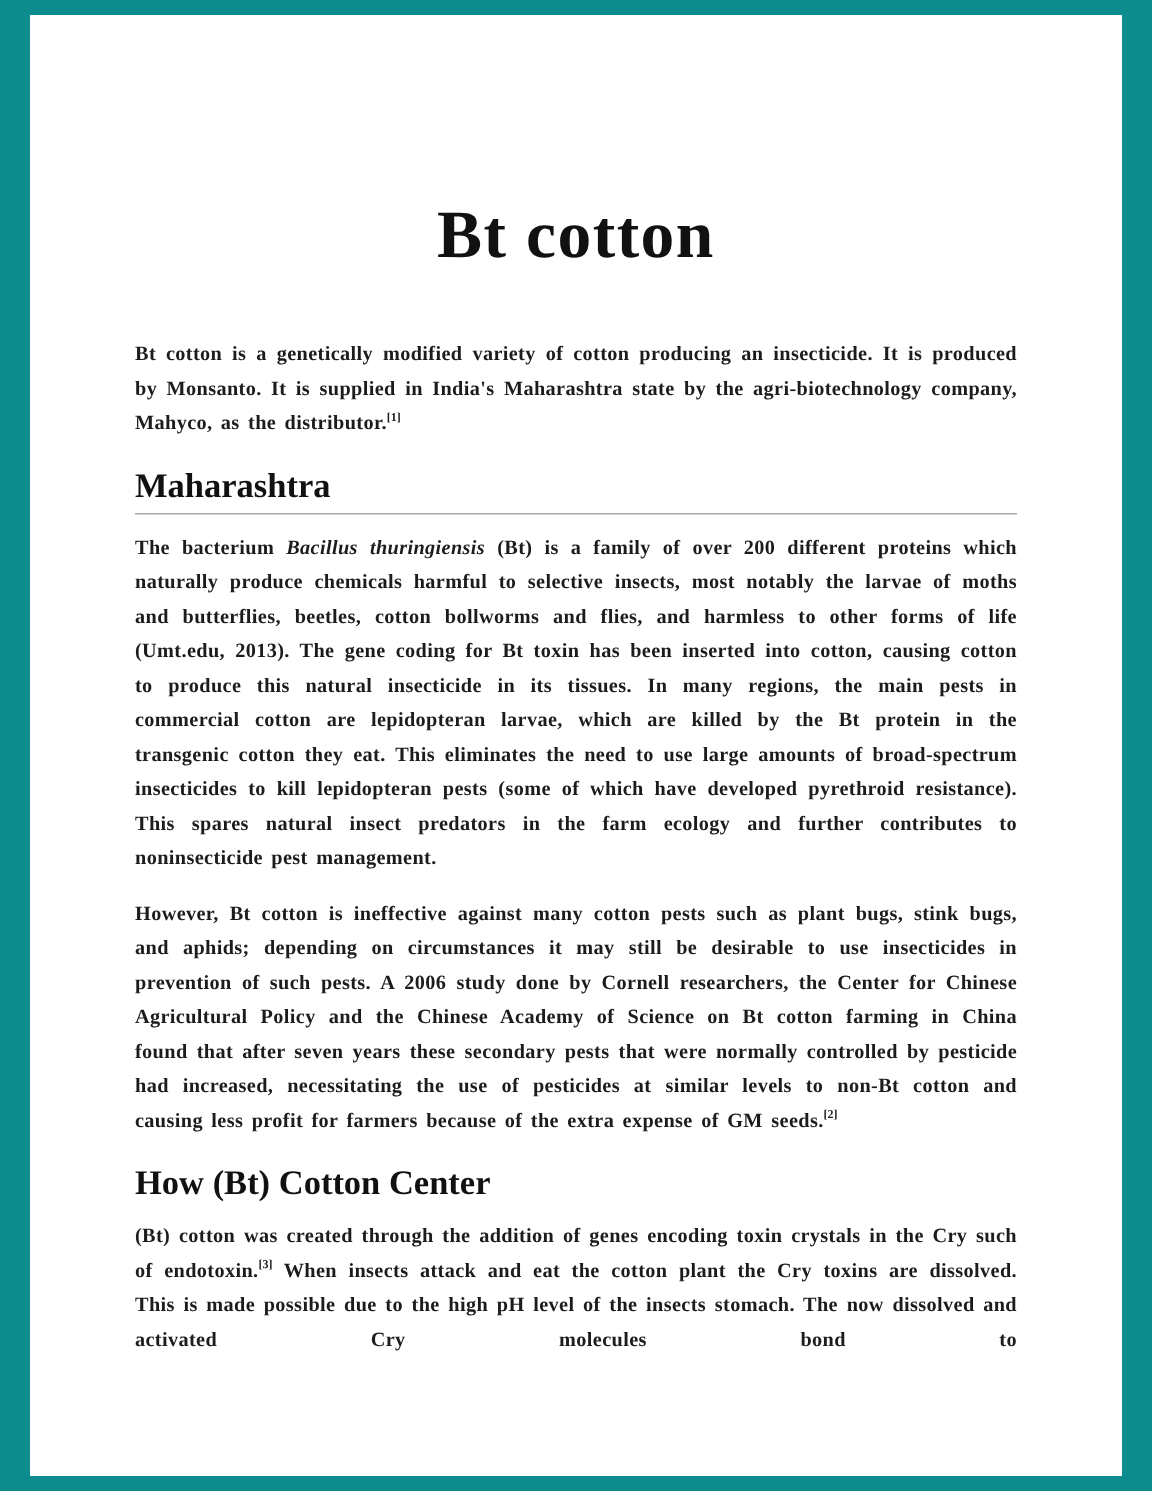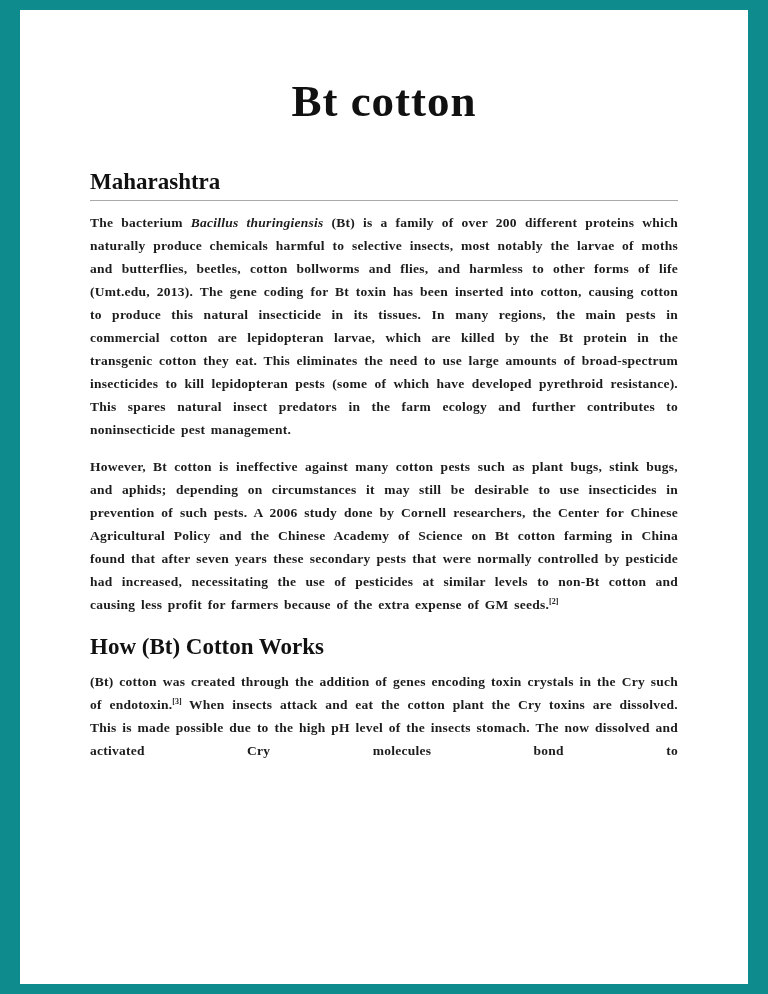--- a/index.html
+++ b/index.html
@@ -12,21 +12,21 @@
     background: var(--frame, #0e8b8d);
     font-family: "Liberation Serif", "DejaVu Serif", serif;
   }
   .page {
     position: absolute;
     left: 20px;
     top: 10px;
     width: 728px;
     height: 974px;
     background: var(--paper, #ffffff);
-    padding: 65px 70px 0 70px;
+    padding: 120px 70px 0 70px;
     overflow: hidden;
   }
   .doc-title {
     margin: 0 0 42px 0;
     text-align: center;
     font-size: 45px;
     font-weight: bold;
     letter-spacing: 1px;
     color: #111111;
   }
@@ -59,24 +59,25 @@
   }
   .italic { }
 </style>
 </head>
 <body>
 
 <div class="page">
 
   <h1 class="doc-title">Bt cotton</h1>
 
+  <p class="body-text"><span>Bt cotton is a genetically modified variety of cotton producing an insecticide. It is produced by Monsanto. It is supplied in India's Maharashtra state by the agri-biotechnology company, Mahyco, as the distributor.</span><sup class="ref">[1]</sup></p>
 
   <h2 class="section-heading with-rule">Maharashtra</h2>
 
   <p class="body-text"><span>The bacterium </span><em class="italic">Bacillus thuringiensis</em><span> (Bt) is a family of over 200 different proteins which naturally produce chemicals harmful to selective insects, most notably the larvae of moths and butterflies, beetles, cotton bollworms and flies, and harmless to other forms of life (Umt.edu, 2013). The gene coding for Bt toxin has been inserted into cotton, causing cotton to produce this natural insecticide in its tissues. In many regions, the main pests in commercial cotton are lepidopteran larvae, which are killed by the Bt protein in the transgenic cotton they eat. This eliminates the need to use large amounts of broad-spectrum insecticides to kill lepidopteran pests (some of which have developed pyrethroid resistance). This spares natural insect predators in the farm ecology and further contributes to noninsecticide pest management.</span></p>
 
   <p class="body-text"><span>However, Bt cotton is ineffective against many cotton pests such as plant bugs, stink bugs, and aphids; depending on circumstances it may still be desirable to use insecticides in prevention of such pests. A 2006 study done by Cornell researchers, the Center for Chinese Agricultural Policy and the Chinese Academy of Science on Bt cotton farming in China found that after seven years these secondary pests that were normally controlled by pesticide had increased, necessitating the use of pesticides at similar levels to non-Bt cotton and causing less profit for farmers because of the extra expense of GM seeds.</span><sup class="ref">[2]</sup></p>
 
-  <h2 class="section-heading">How (Bt) Cotton Works</h2>
+  <h2 class="section-heading">How (Bt) Cotton Center</h2>
 
   <p class="body-text justify-last"><span>(Bt) cotton was created through the addition of genes encoding toxin crystals in the Cry such of endotoxin.</span><sup class="ref">[3]</sup><span> When insects attack and eat the cotton plant the Cry toxins are dissolved. This is made possible due to the high pH level of the insects stomach. The now dissolved and activated Cry molecules bond to</span></p>
 
 </div>
 
 </body></html>

